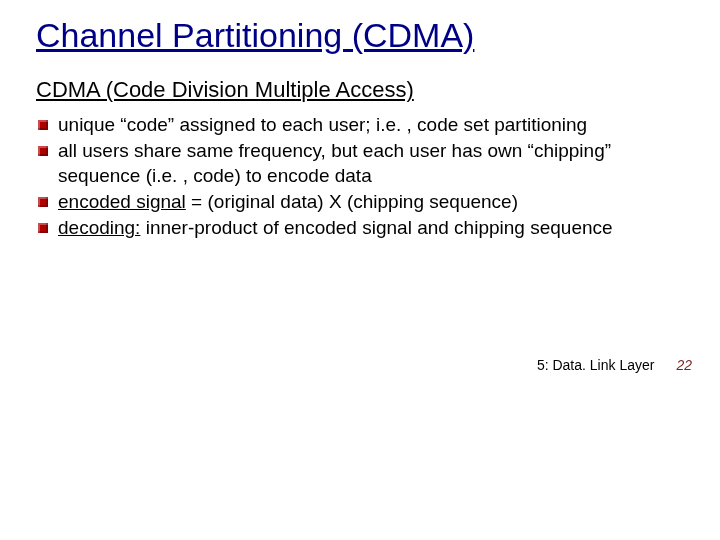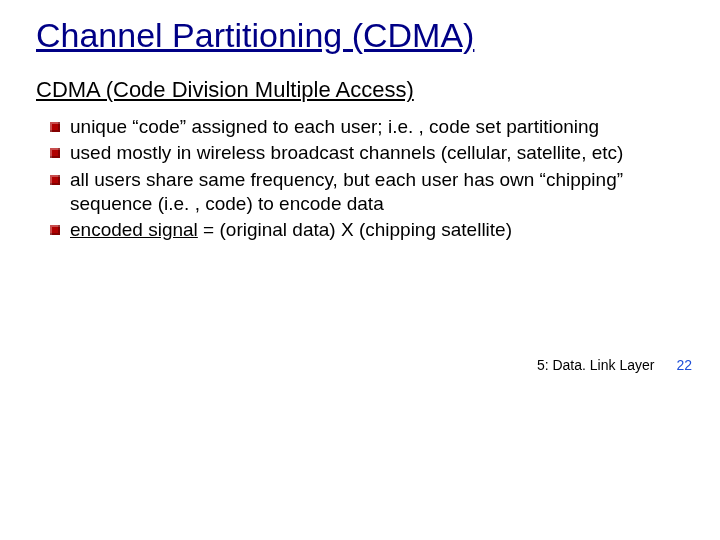--- a/index.html
+++ b/index.html
@@ -29,21 +29,21 @@
   }
   .subtitle {
     font-size: 22px;
     text-decoration: underline;
     margin: 16px 0 10px 0;
     font-weight: normal;
   }
   ul.bullets {
     list-style: none;
     padding: 0;
-    margin: 12px;
+    margin: 0;
     font-size: 19px;
     line-height: 1.28;
   }
   ul.bullets li {
     position: relative;
     padding-left: 22px;
     margin: 0 0 2px 0;
   }
   ul.bullets li::before {
     content: "";
@@ -59,40 +59,41 @@
   .footer {
     position: absolute;
     bottom: 14px;
     right: 28px;
     font-size: 14px;
     display: flex;
     align-items: flex-start;
     gap: 22px;
   }
   .footer .page {
-    color: #1d4ed8;
+    color: #7f1d1d;
+    font-style: italic;
   }
 </style>
 </head>
 <body>
 
 <div class="slide">
   <h1 class="title">Channel Partitioning (CDMA)</h1>
   <h2 class="subtitle">CDMA (Code Division Multiple Access)</h2>
   <ul class="bullets">
     <li>
       <span>unique “code” assigned to each user; i.e. , code set partitioning</span>
     </li>
     <li>
-      <span>used mostly in wireless broadcast channels (cellular, satellite, etc)</span>
-    </li>
-    <li>
       <span>all users share same frequency, but each user has own “chipping” sequence (i.e. , code) to encode data</span>
     </li>
     <li>
-      <span class="u">encoded signal</span><span> = (original data) X (chipping satellite)</span>
+      <span class="u">encoded signal</span><span> = (original data) X (chipping sequence)</span>
+    </li>
+    <li>
+      <span class="u">decoding:</span><span> inner-product of encoded signal and chipping sequence</span>
     </li>
   </ul>
   <div class="footer">
     <span>5: Data. Link Layer</span>
     <span class="page">22</span>
   </div>
 </div>
 
 </body></html>

